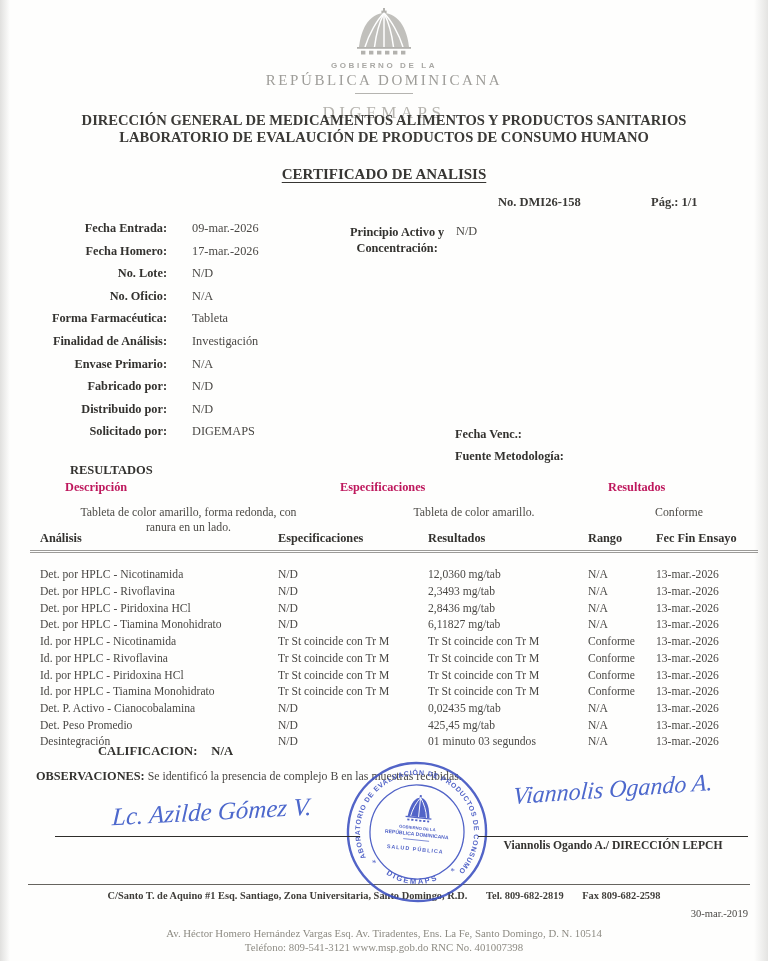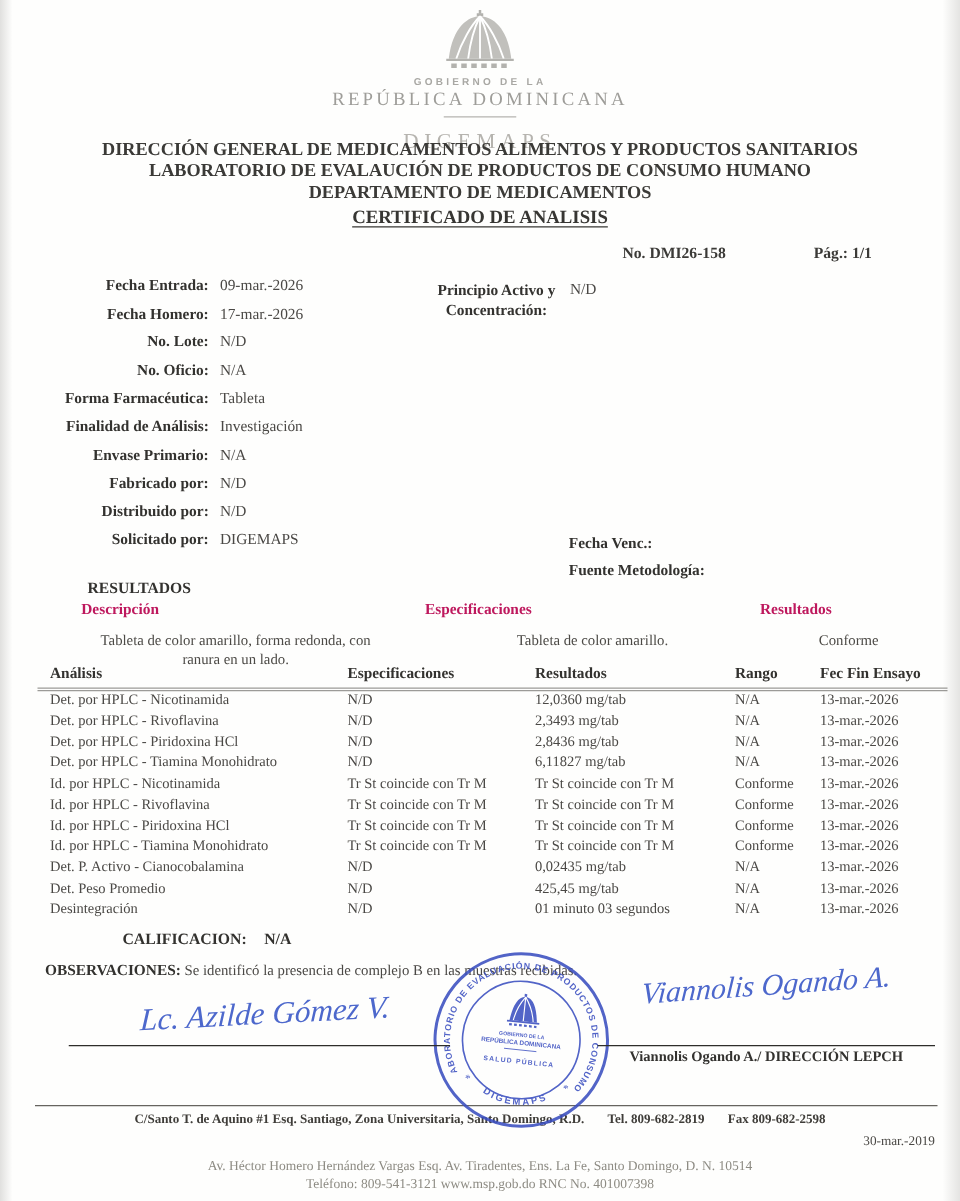--- a/index.html
+++ b/index.html
@@ -24,38 +24,38 @@
   .logo-divider { margin-top:4px; width:58px; border-top:1.6px solid #b5b4b0; }
   .digemaps-word { margin-top:9px; font-size:17px; letter-spacing:4.5px; color:#b6b4af; }
   
   .titles { position:absolute; top:112px; left:0; right:0; text-align:center; font-weight:bold; color:#3b3a37; font-size:14.6px; line-height:17.2px; }
   .cert-title { position:absolute; top:166px; left:0; right:0; text-align:center; font-weight:bold; font-size:15px; color:#37363300; }
   .cert-title span { color:#373633; text-decoration:underline; text-underline-offset:3px; }
   .doc-no { position:absolute; top:195px; left:498px; font-weight:bold; font-size:12.5px; color:#3b3a37; }
   .page-no { position:absolute; top:195px; left:651px; font-weight:bold; font-size:12.5px; color:#3b3a37; }
   
   .fields-left { position:absolute; top:221px; left:38px; width:340px; }
-  .field-row { display:flex; align-items:baseline; height:22.6px; }
+  .field-row { display:flex; align-items:baseline; height:22.6px;gap:16px; }
   .flabel { width:138px; text-align:right; font-weight:bold; font-size:12.3px; color:#33322f; padding-right:9px; white-space:nowrap; }
   .fvalue { font-size:12.3px; color:#4a4845; white-space:nowrap; }
   .principio { position:absolute; top:224px; left:350px; text-align:center; font-weight:bold; font-size:12.3px; line-height:16px; color:#33322f; }
   .principio-val { position:absolute; top:224px; left:456px; font-size:12.3px; color:#4a4845; }
   .fecha-venc { position:absolute; top:427px; left:455px; font-weight:bold; font-size:12.3px; color:#33322f; }
   .fuente { position:absolute; top:449px; left:455px; font-weight:bold; font-size:12.3px; color:#33322f; }
   
   .resultados-title { position:absolute; top:463px; left:70px; font-weight:bold; font-size:12.5px; color:#33322f; }
   .desc-grid { position:absolute; top:480px; left:40px; width:710px; }
   .desc-head { display:grid; grid-template-columns:300px 268px 142px; font-weight:bold; font-size:12.3px; color:#be185d; }
   .desc-head > :first-child { padding-left:25px; }
   .desc-row { display:grid; grid-template-columns:300px 268px 142px; margin-top:10px; font-size:11.8px; color:#4c4a46; line-height:14.5px;text-align:center; }
   .desc-row > :first-child { padding-left:25px; padding-right:28px; }
   .analysis { position:absolute; top:531px; left:40px; width:710px; }
   .ahead { display:grid; grid-template-columns:238px 150px 160px 68px 94px; font-weight:bold; font-size:12.3px; color:#33322f; padding-bottom:4px; }
   .ahead-line { border-top:1.4px solid #9c9b98; border-bottom:1.4px solid #9c9b98; height:3.4px; margin-left:-10px; width:728px; }
-  .arows { margin-top:0; }
+  .arows { margin-top:15px; }
   .arow { display:grid; grid-template-columns:238px 150px 160px 68px 94px; height:16.7px; font-size:11.6px; color:#4a4845; align-items:baseline; }
   .calificacion { position:absolute; top:744px; left:98px; font-weight:bold; font-size:12.6px; color:#33322f; }
   .calificacion .cal-val { margin-left:14px; }
   .observaciones { position:absolute; top:769px; left:36px; width:600px; font-size:11.8px; color:#4a4845; }
   .observaciones b { font-size:12.3px; color:#33322f; }
   
   .sig-script { font-style:italic; color:#4d68cc; white-space:nowrap; }
   .sig-left-script { position:absolute; top:798px; left:62px; width:300px; text-align:center; font-size:25px; transform:rotate(-3deg) skewX(-6deg); z-index:6; }
   .sig-left-line { position:absolute; top:836px; left:55px; width:305px; border-top:1.6px solid #2e2d2a; z-index:6; }
   .sig-left-label { position:absolute; top:839px; left:55px; width:305px; text-align:center; font-weight:bold; font-size:11.6px; color:#33322f; z-index:6; }
@@ -93,21 +93,20 @@
     </svg>
     <div class="gobierno">GOBIERNO DE LA</div>
     <div class="republica">REPÚBLICA DOMINICANA</div>
     <div class="logo-divider"></div>
     <div class="digemaps-word">DIGEMAPS</div>
   </div>
 
   <div class="titles">
     <div>DIRECCIÓN GENERAL DE MEDICAMENTOS ALIMENTOS Y PRODUCTOS SANITARIOS</div>
     <div>LABORATORIO DE EVALAUCIÓN DE PRODUCTOS DE CONSUMO HUMANO</div>
-    <div>DEPARTAMENTO DE MEDICAMENTOS</div>
   </div>
   <div class="cert-title">
     <span>CERTIFICADO DE ANALISIS</span>
   </div>
   <div class="doc-no">No. DMI26-158</div>
   <div class="page-no">Pág.: 1/1</div>
 
   <div class="fields-left">
       <div class="field-row">
         <span class="flabel">Fecha Entrada:</span>

